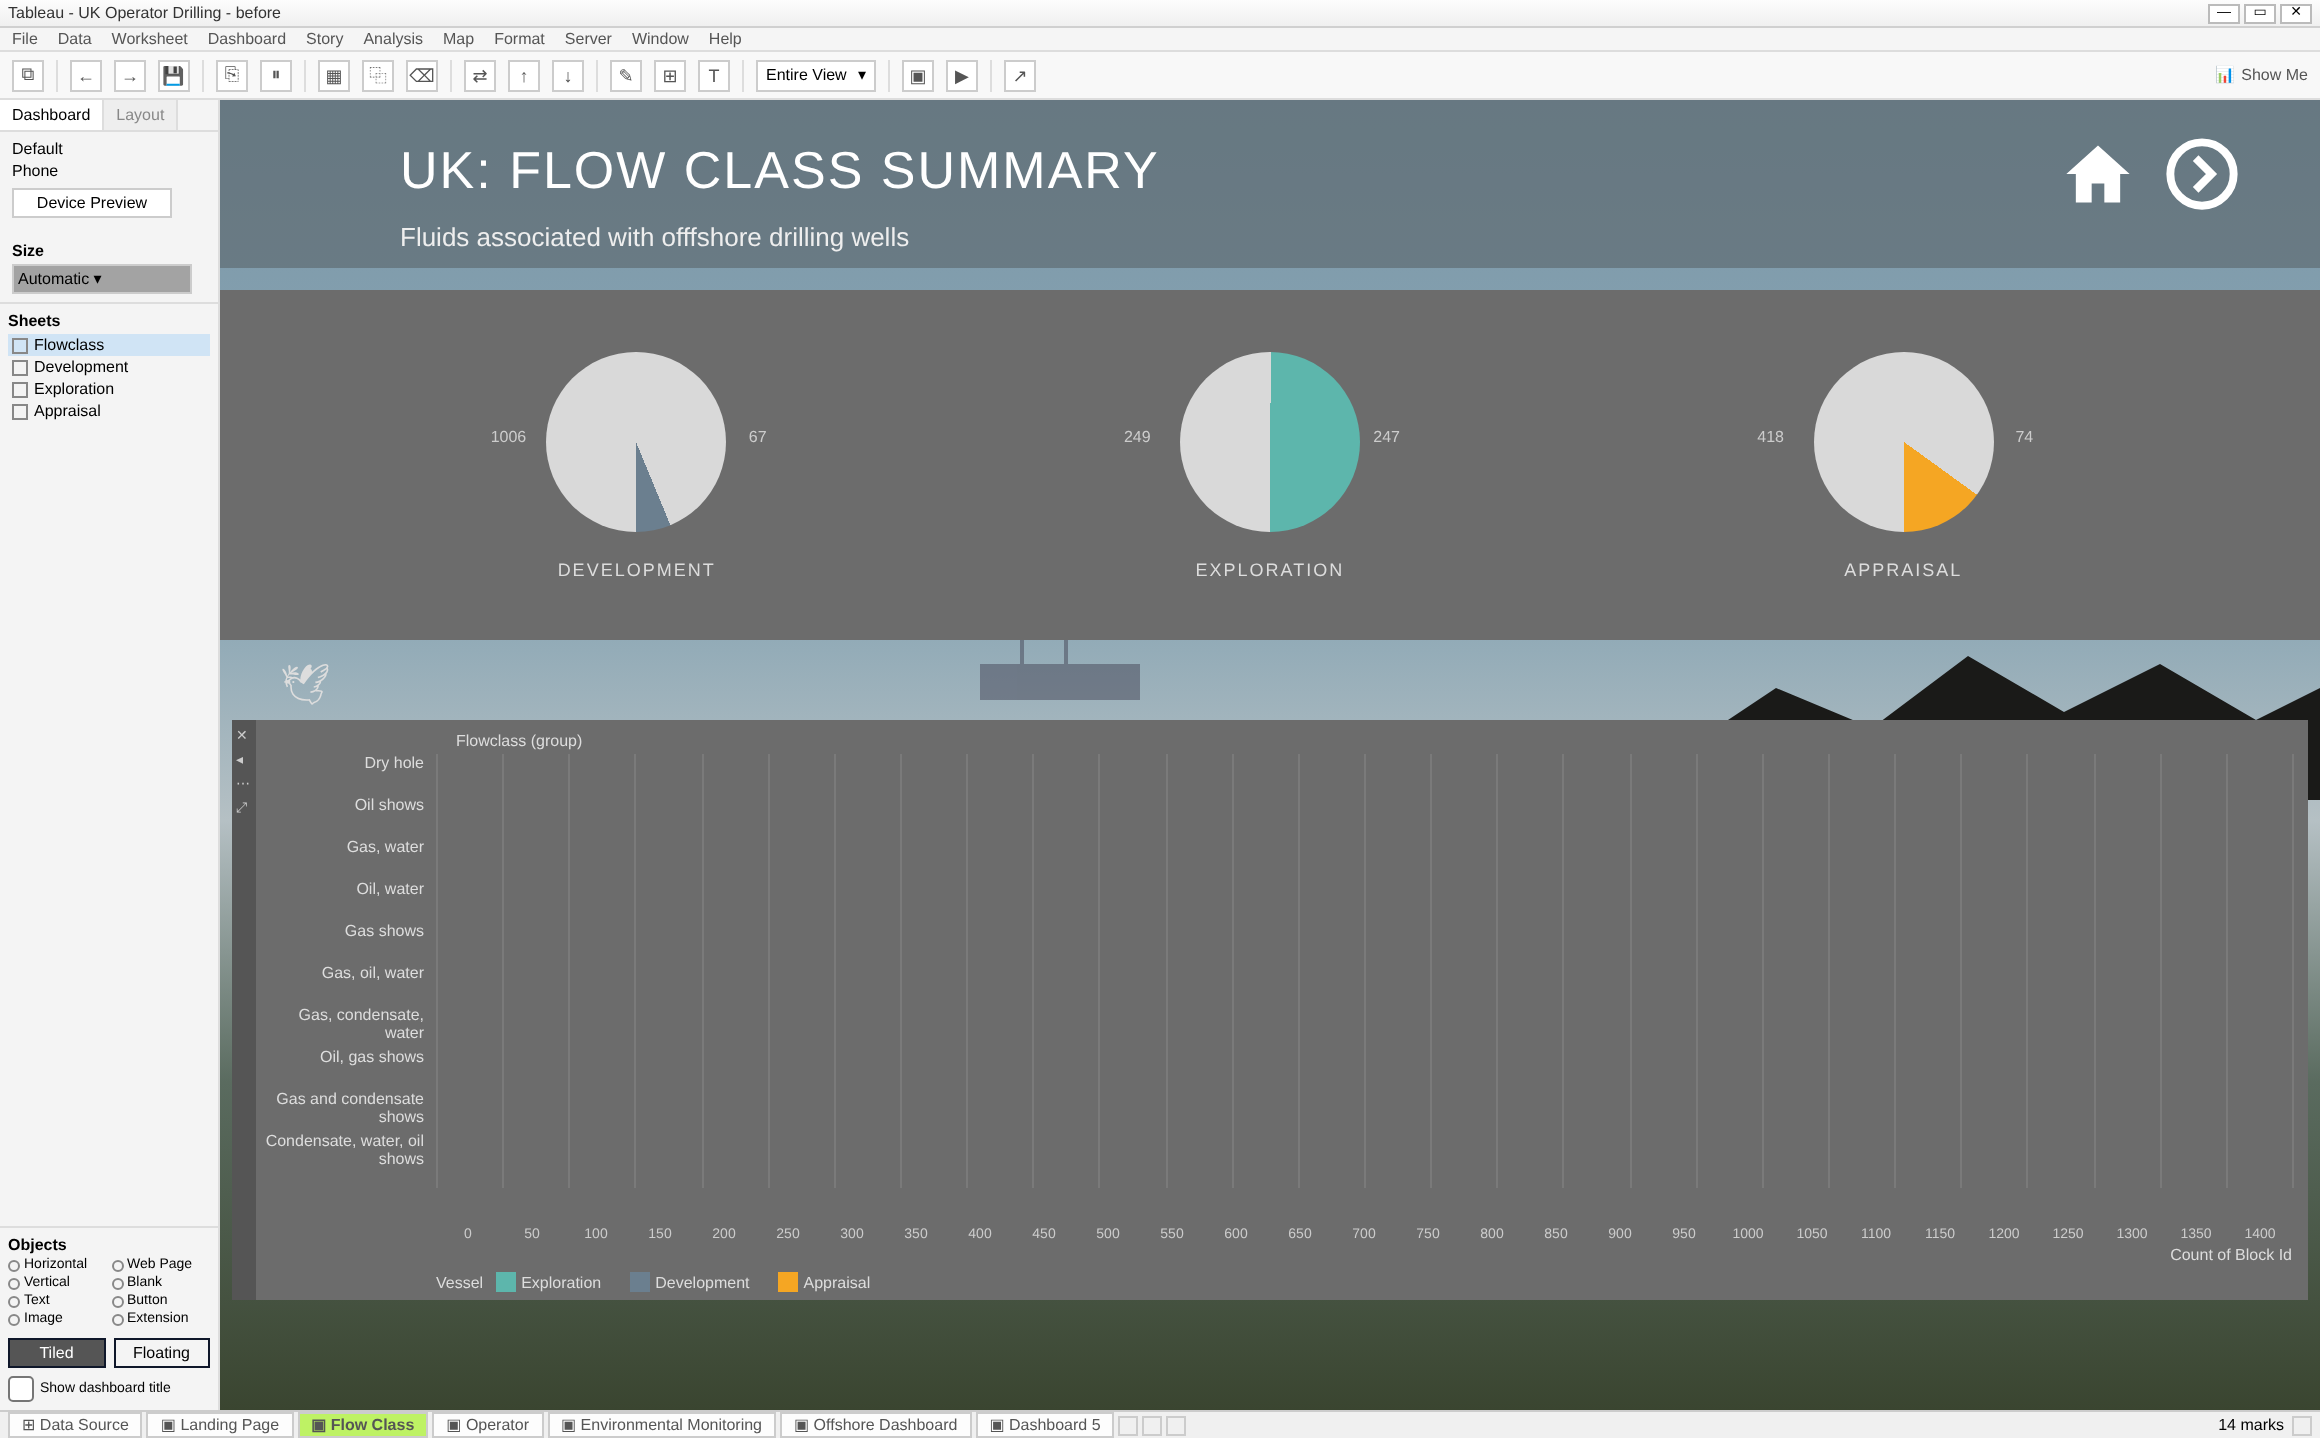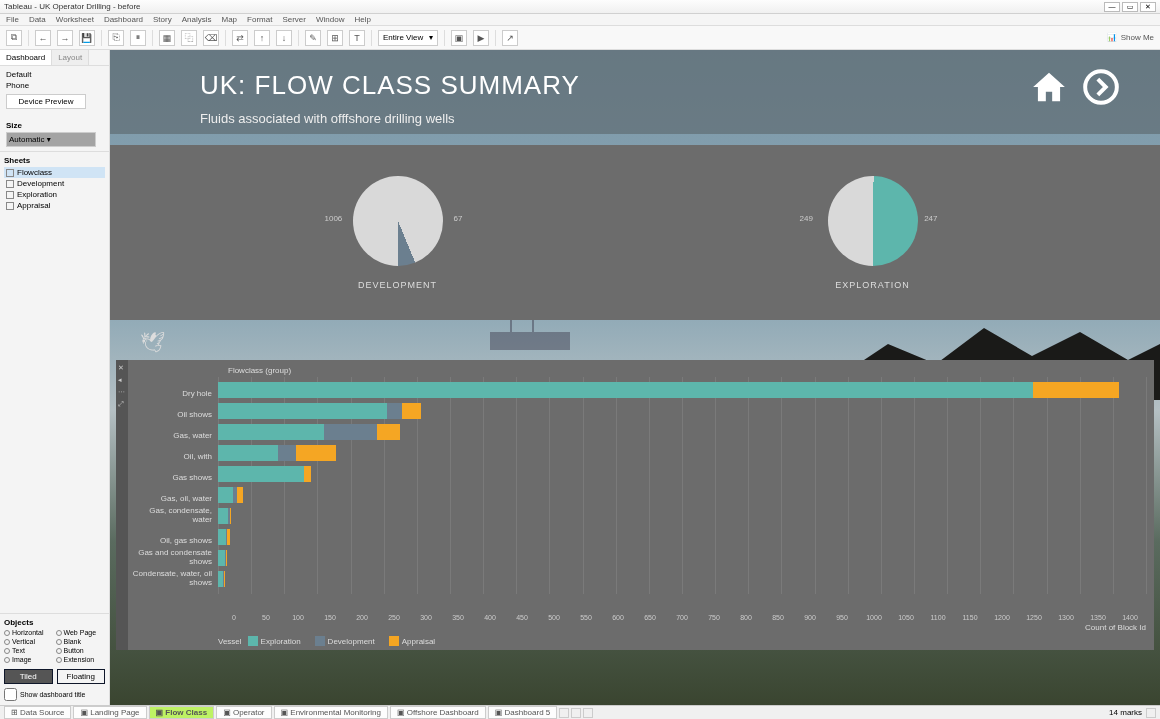--- a/index.html
+++ b/index.html
@@ -68,21 +68,21 @@
 .pie-label { font-size: 9px; color: #ddd; margin-top: 14px; letter-spacing: 1px; }
 .pie-num { position: absolute; font-size: 8px; color: #ccc; }
 
 
 .bar-panel { position: absolute; left: 6px; right: 6px; top: 310px; height: 290px; background: #6c6c6c; display: flex; }
 .bar-side { width: 12px; background: #555; display: flex; flex-direction: column; align-items: center; gap: 4px; padding-top: 4px; }
 .bar-side-ic { width: 8px; height: 8px; color: #ccc; font-size: 7px; }
 .bar-main { flex: 1; display: flex; flex-direction: column; padding: 4px 8px 4px 0; }
 .bar-title { font-size: 8px; color: #ddd; padding: 2px 0 2px 100px; }
 .bars-area { flex: 1; position: relative; }
-.bar-row { display: flex; align-items: flex-end; height: 21px; }
+.bar-row { display: flex; align-items: flex-start; height: 21px; flex-direction: column; }
 .bar-cat { width: 90px; text-align: right; padding-right: 6px; font-size: 8px; color: #ddd; }
 .bar-track { flex: 1; position: relative; height: 16px; }
 .bar-seg { position: absolute; top: 0; height: 16px; }
 .grid-lines { position: absolute; left: 90px; right: 0; top: 0; bottom: 20px; }
 .grid-line { position: absolute; top: 0; bottom: 0; width: 1px; background: #7a7a7a; }
 .x-axis { display: flex; margin-left: 90px; font-size: 7px; color: #ccc; justify-content: space-between; }
 .x-label { text-align: center; }
 .x-title { text-align: right; font-size: 8px; color: #ddd; margin-top: 2px; }
 .legend { display: flex; gap: 14px; margin-left: 90px; margin-top: 4px; font-size: 8px; color: #ddd; align-items: center; }
 .leg-label { margin-right: -8px; }
@@ -242,20 +242,26 @@
           <div class="pie" style="background: conic-gradient(from 180deg, rgb(217, 217, 217) 0%, rgb(217, 217, 217) 93.7558%, rgb(107, 127, 143) 93.7558%, rgb(107, 127, 143) 100%);"></div>
           <div class="pie-num" style="left: -28px; top: 38px;">1006</div>
           <div class="pie-num" style="right: -20px; top: 38px;">67</div>
           <div class="pie-label">DEVELOPMENT</div>
         </div>
         <div class="pie-block">
           <div class="pie" style="background: conic-gradient(from 180deg, rgb(217, 217, 217) 0%, rgb(217, 217, 217) 50.2016%, rgb(93, 182, 172) 50.2016%, rgb(93, 182, 172) 100%);"></div>
           <div class="pie-num" style="left: -28px; top: 38px;">249</div>
           <div class="pie-num" style="right: -20px; top: 38px;">247</div>
           <div class="pie-label">EXPLORATION</div>
+        </div>
+        <div class="pie-block">
+          <div class="pie" style="background: conic-gradient(from 180deg, rgb(217, 217, 217) 0%, rgb(217, 217, 217) 84.9593%, rgb(245, 166, 35) 84.9593%, rgb(245, 166, 35) 100%);"></div>
+          <div class="pie-num" style="left: -28px; top: 38px;">418</div>
+          <div class="pie-num" style="right: -20px; top: 38px;">74</div>
+          <div class="pie-label">APPRAISAL</div>
         </div>
       </div>
 
     <div class="bar-panel">
       <div class="bar-side">
         <div class="bar-side-ic">✕</div>
         <div class="bar-side-ic">◂</div>
         <div class="bar-side-ic">⋯</div>
         <div class="bar-side-ic">⤢</div>
       </div>
@@ -310,21 +316,21 @@
             </div>
             <div class="bar-row">
               <div class="bar-cat">Gas, water</div>
               <div class="bar-track">
                 <div class="bar-seg" style="left: 0%; width: 11.4286%; background: rgb(93, 182, 172);"></div>
                 <div class="bar-seg" style="left: 11.4286%; width: 5.71429%; background: rgb(107, 127, 143);"></div>
                 <div class="bar-seg" style="left: 17.1429%; width: 2.5%; background: rgb(245, 166, 35);"></div>
               </div>
             </div>
             <div class="bar-row">
-              <div class="bar-cat">Oil, with</div>
+              <div class="bar-cat">Oil, water</div>
               <div class="bar-track">
                 <div class="bar-seg" style="left: 0%; width: 6.42857%; background: rgb(93, 182, 172);"></div>
                 <div class="bar-seg" style="left: 6.42857%; width: 2%; background: rgb(107, 127, 143);"></div>
                 <div class="bar-seg" style="left: 8.42857%; width: 4.28571%; background: rgb(245, 166, 35);"></div>
               </div>
             </div>
             <div class="bar-row">
               <div class="bar-cat">Gas shows</div>
               <div class="bar-track">
                 <div class="bar-seg" style="left: 0%; width: 9.28571%; background: rgb(93, 182, 172);"></div>

